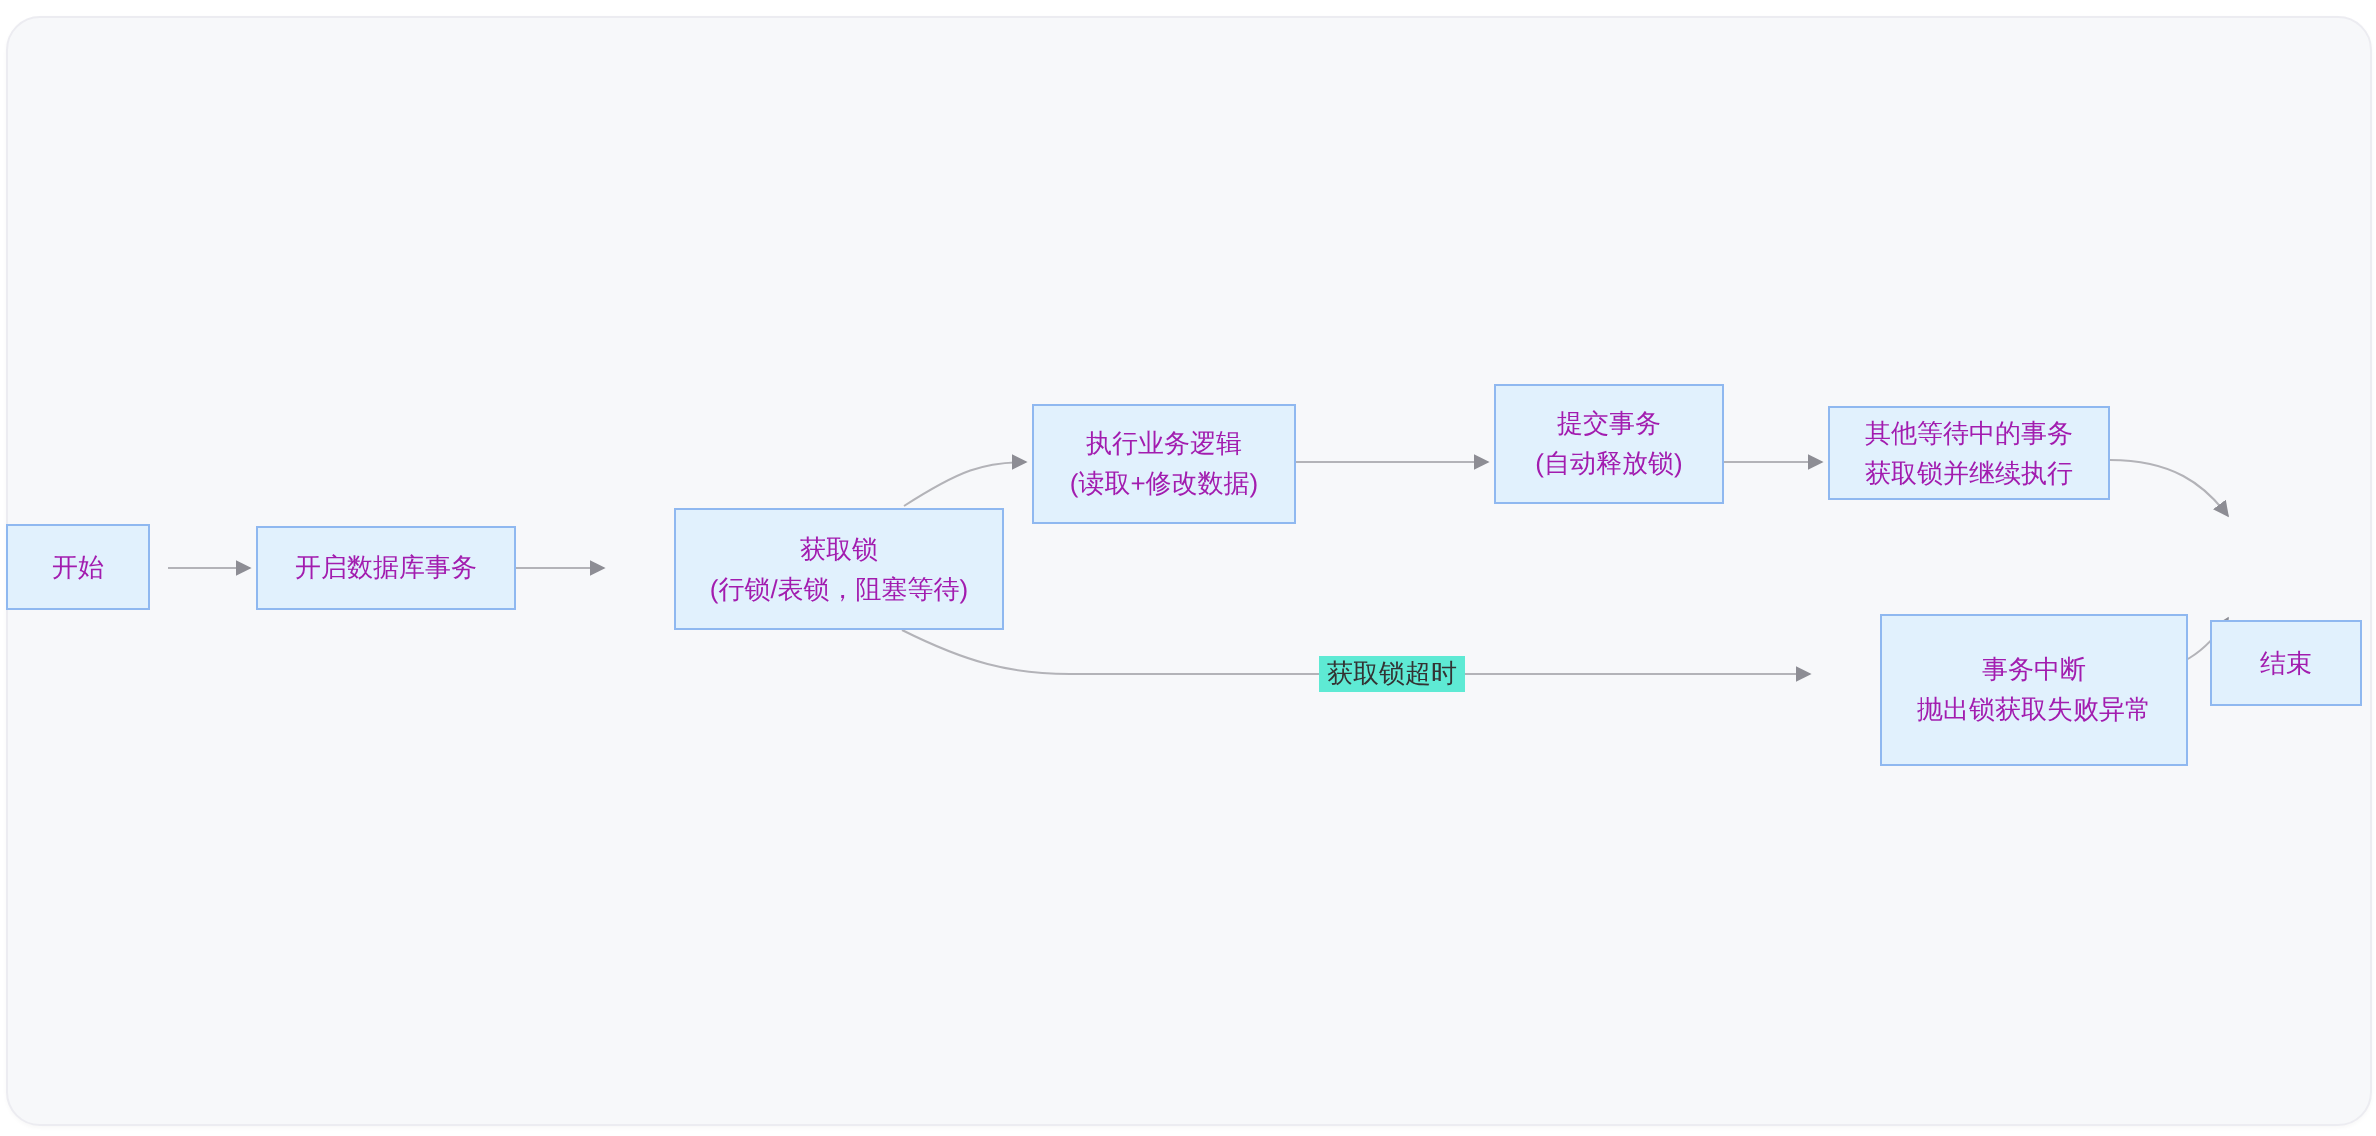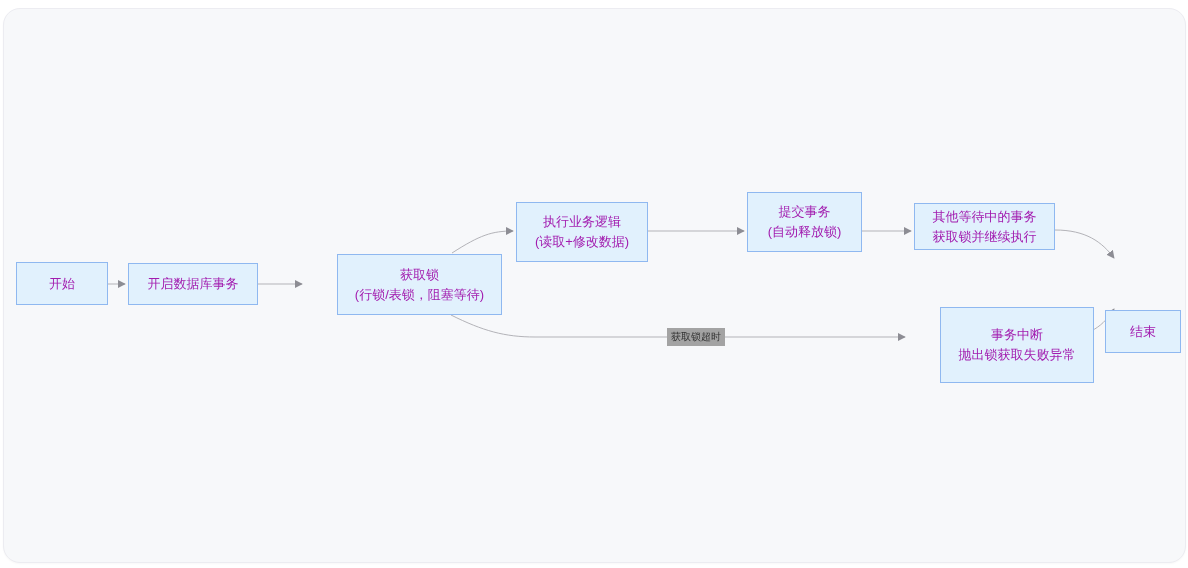--- a/index.html
+++ b/index.html
@@ -47,23 +47,23 @@
     justify-content: center;
     color: #a21caf;
     font-size: 13px;
     line-height: 20px;
     text-align: center;
     white-space: nowrap;
   }
   .edge-label {
     position: absolute;
     transform: translate(-50%, -50%);
-    background: #a3a3a3;
+    background: #5eead4;
     color: #333333;
-    font-size: 10px;
+    font-size: 13px;
     line-height: 16px;
     padding: 1px 4px;
     white-space: nowrap;
   }
 </style>
 </head>
 <body>
 
 <div class="page">
   <div class="canvas"></div>
@@ -77,21 +77,21 @@
     <path d="M 84,284 L 125,284" fill="none" stroke="#b3b3b8" stroke-width="1" marker-end="url(#arrow)"></path>
     <path d="M 258,284 L 302,284" fill="none" stroke="#b3b3b8" stroke-width="1" marker-end="url(#arrow)"></path>
     <path d="M 452,253 C 480,235 492,231 513,231" fill="none" stroke="#b3b3b8" stroke-width="1" marker-end="url(#arrow)"></path>
     <path d="M 648,231 L 744,231" fill="none" stroke="#b3b3b8" stroke-width="1" marker-end="url(#arrow)"></path>
     <path d="M 862,231 L 911,231" fill="none" stroke="#b3b3b8" stroke-width="1" marker-end="url(#arrow)"></path>
     <path d="M 1055,230 C 1086,230 1102,242 1114,258" fill="none" stroke="#b3b3b8" stroke-width="1" marker-end="url(#arrow)"></path>
     <path d="M 451,315 C 483,331 505,337 535,337 L 905,337" fill="none" stroke="#b3b3b8" stroke-width="1" marker-end="url(#arrow)"></path>
     <path d="M 1062,337 C 1090,337 1104,325 1114,309" fill="none" stroke="#b3b3b8" stroke-width="1" marker-end="url(#arrow)"></path>
   </svg>
 
-  <div class="node" style="left:16px; top:262px; width:92px; height:43px;">
+  <div class="node" style="left:3px; top:262px; width:72px; height:43px;">
     <div>开始</div>
   </div>
 
   <div class="node" style="left:128px; top:263px; width:130px; height:42px;">
     <div>开启数据库事务</div>
   </div>
 
   <div class="node" style="left:305px; top:254px; width:165px; height:61px;margin-left:32px;">
     <div>获取锁</div>
     <div>(行锁/表锁，阻塞等待)</div>

